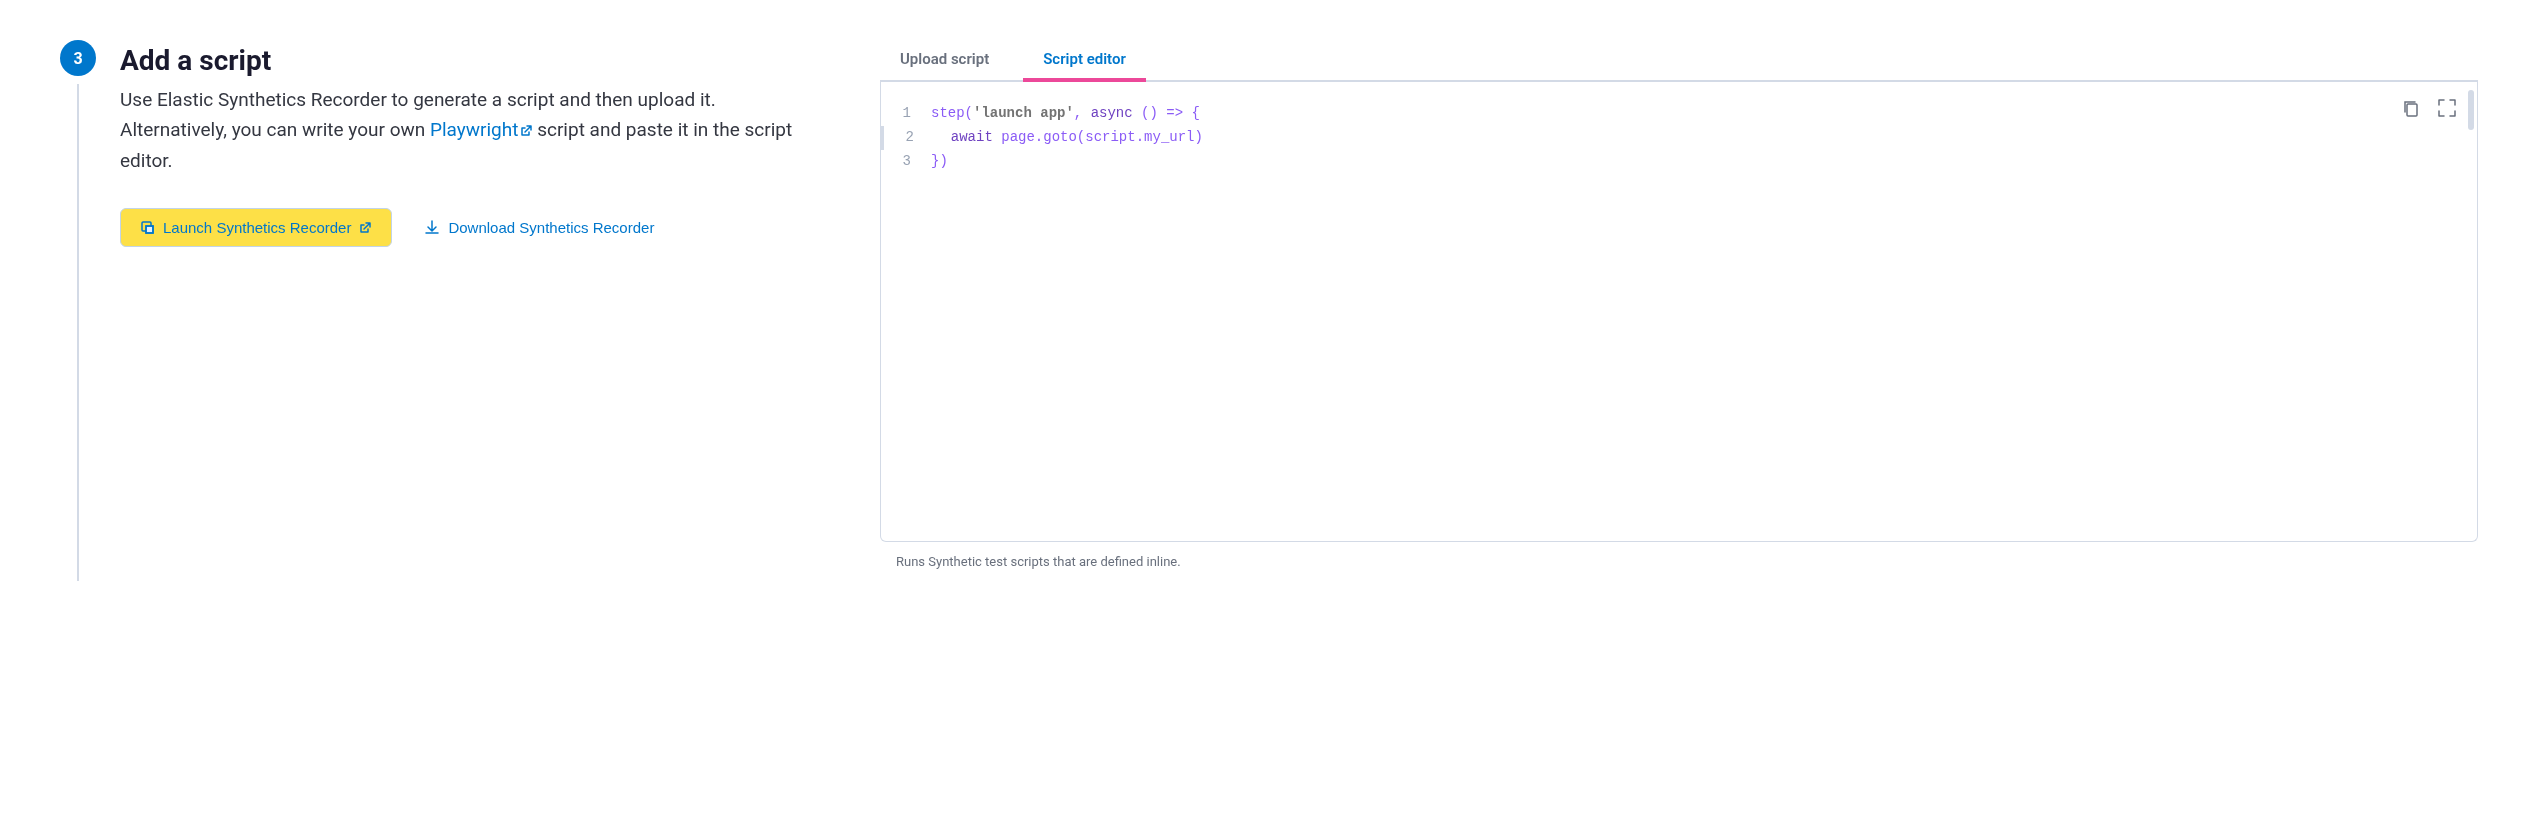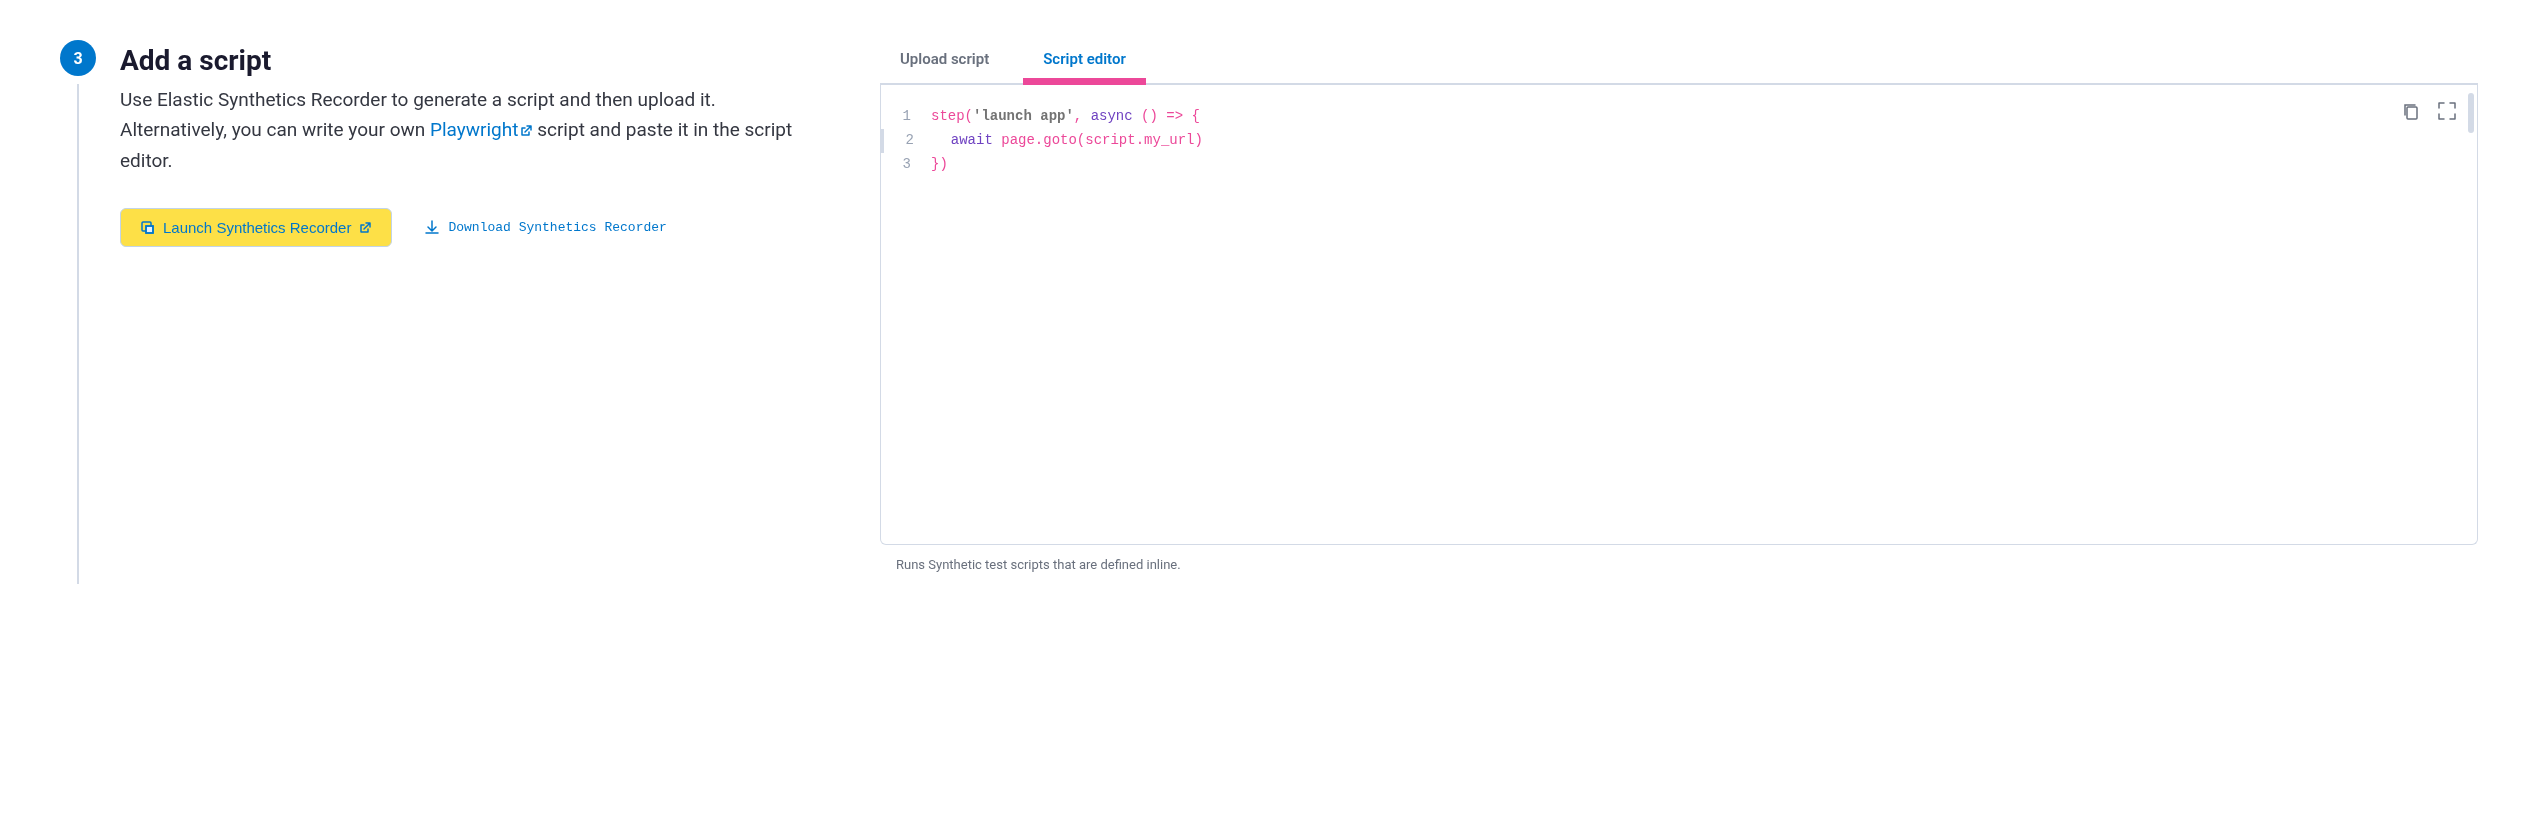--- a/index.html
+++ b/index.html
@@ -108,27 +108,26 @@
       font-weight: 500;
       cursor: pointer;
       text-decoration: none;
     }
 
     .download-btn {
       display: inline-flex;
       align-items: center;
       gap: 8px;
       color: #0077cc;
-      font-size: 13px;
+      font-size: 15px;
       font-weight: 500;
       cursor: pointer;
       background: none;
       border: none;
       text-decoration: none;
-      font-family: Liberation Mono, monospace;
     }
 
     
     .right-section {
       flex: 1;
       min-width: 700px;
     }
 
     .tabs-row {
       display: flex;
@@ -142,21 +141,21 @@
       font-size: 15px;
       font-weight: 600;
       cursor: pointer;
       color: #69707d;
       border-bottom: 2px solid transparent;
       margin-bottom: -2px;
     }
 
     .tab.active {
       color: #0077cc;
-      border-bottom: 7px solid #ec4899;
+      border-bottom: 4px solid #ec4899;
     }
 
     .editor-wrapper {
       border: 1px solid #d3dae6;
       border-top: none;
       border-radius: 0 0 6px 6px;
       position: relative;
       background: #ffffff;
       min-height: 460px;
     }
@@ -211,21 +210,21 @@
     .token-keyword {
       color: #6f42c1;
     }
 
     .token-string {
       color: #737373;
       font-weight: bold;
     }
 
     .token-default {
-      color: #ec4899;
+      color: #8b5cf6;
     }
 
     .code-line-2 {
       border-left: 3px solid #d3dae6;
       margin-left: 0;
     }
 
     .editor-footer {
       padding: 12px 16px;
       font-size: 13px;

